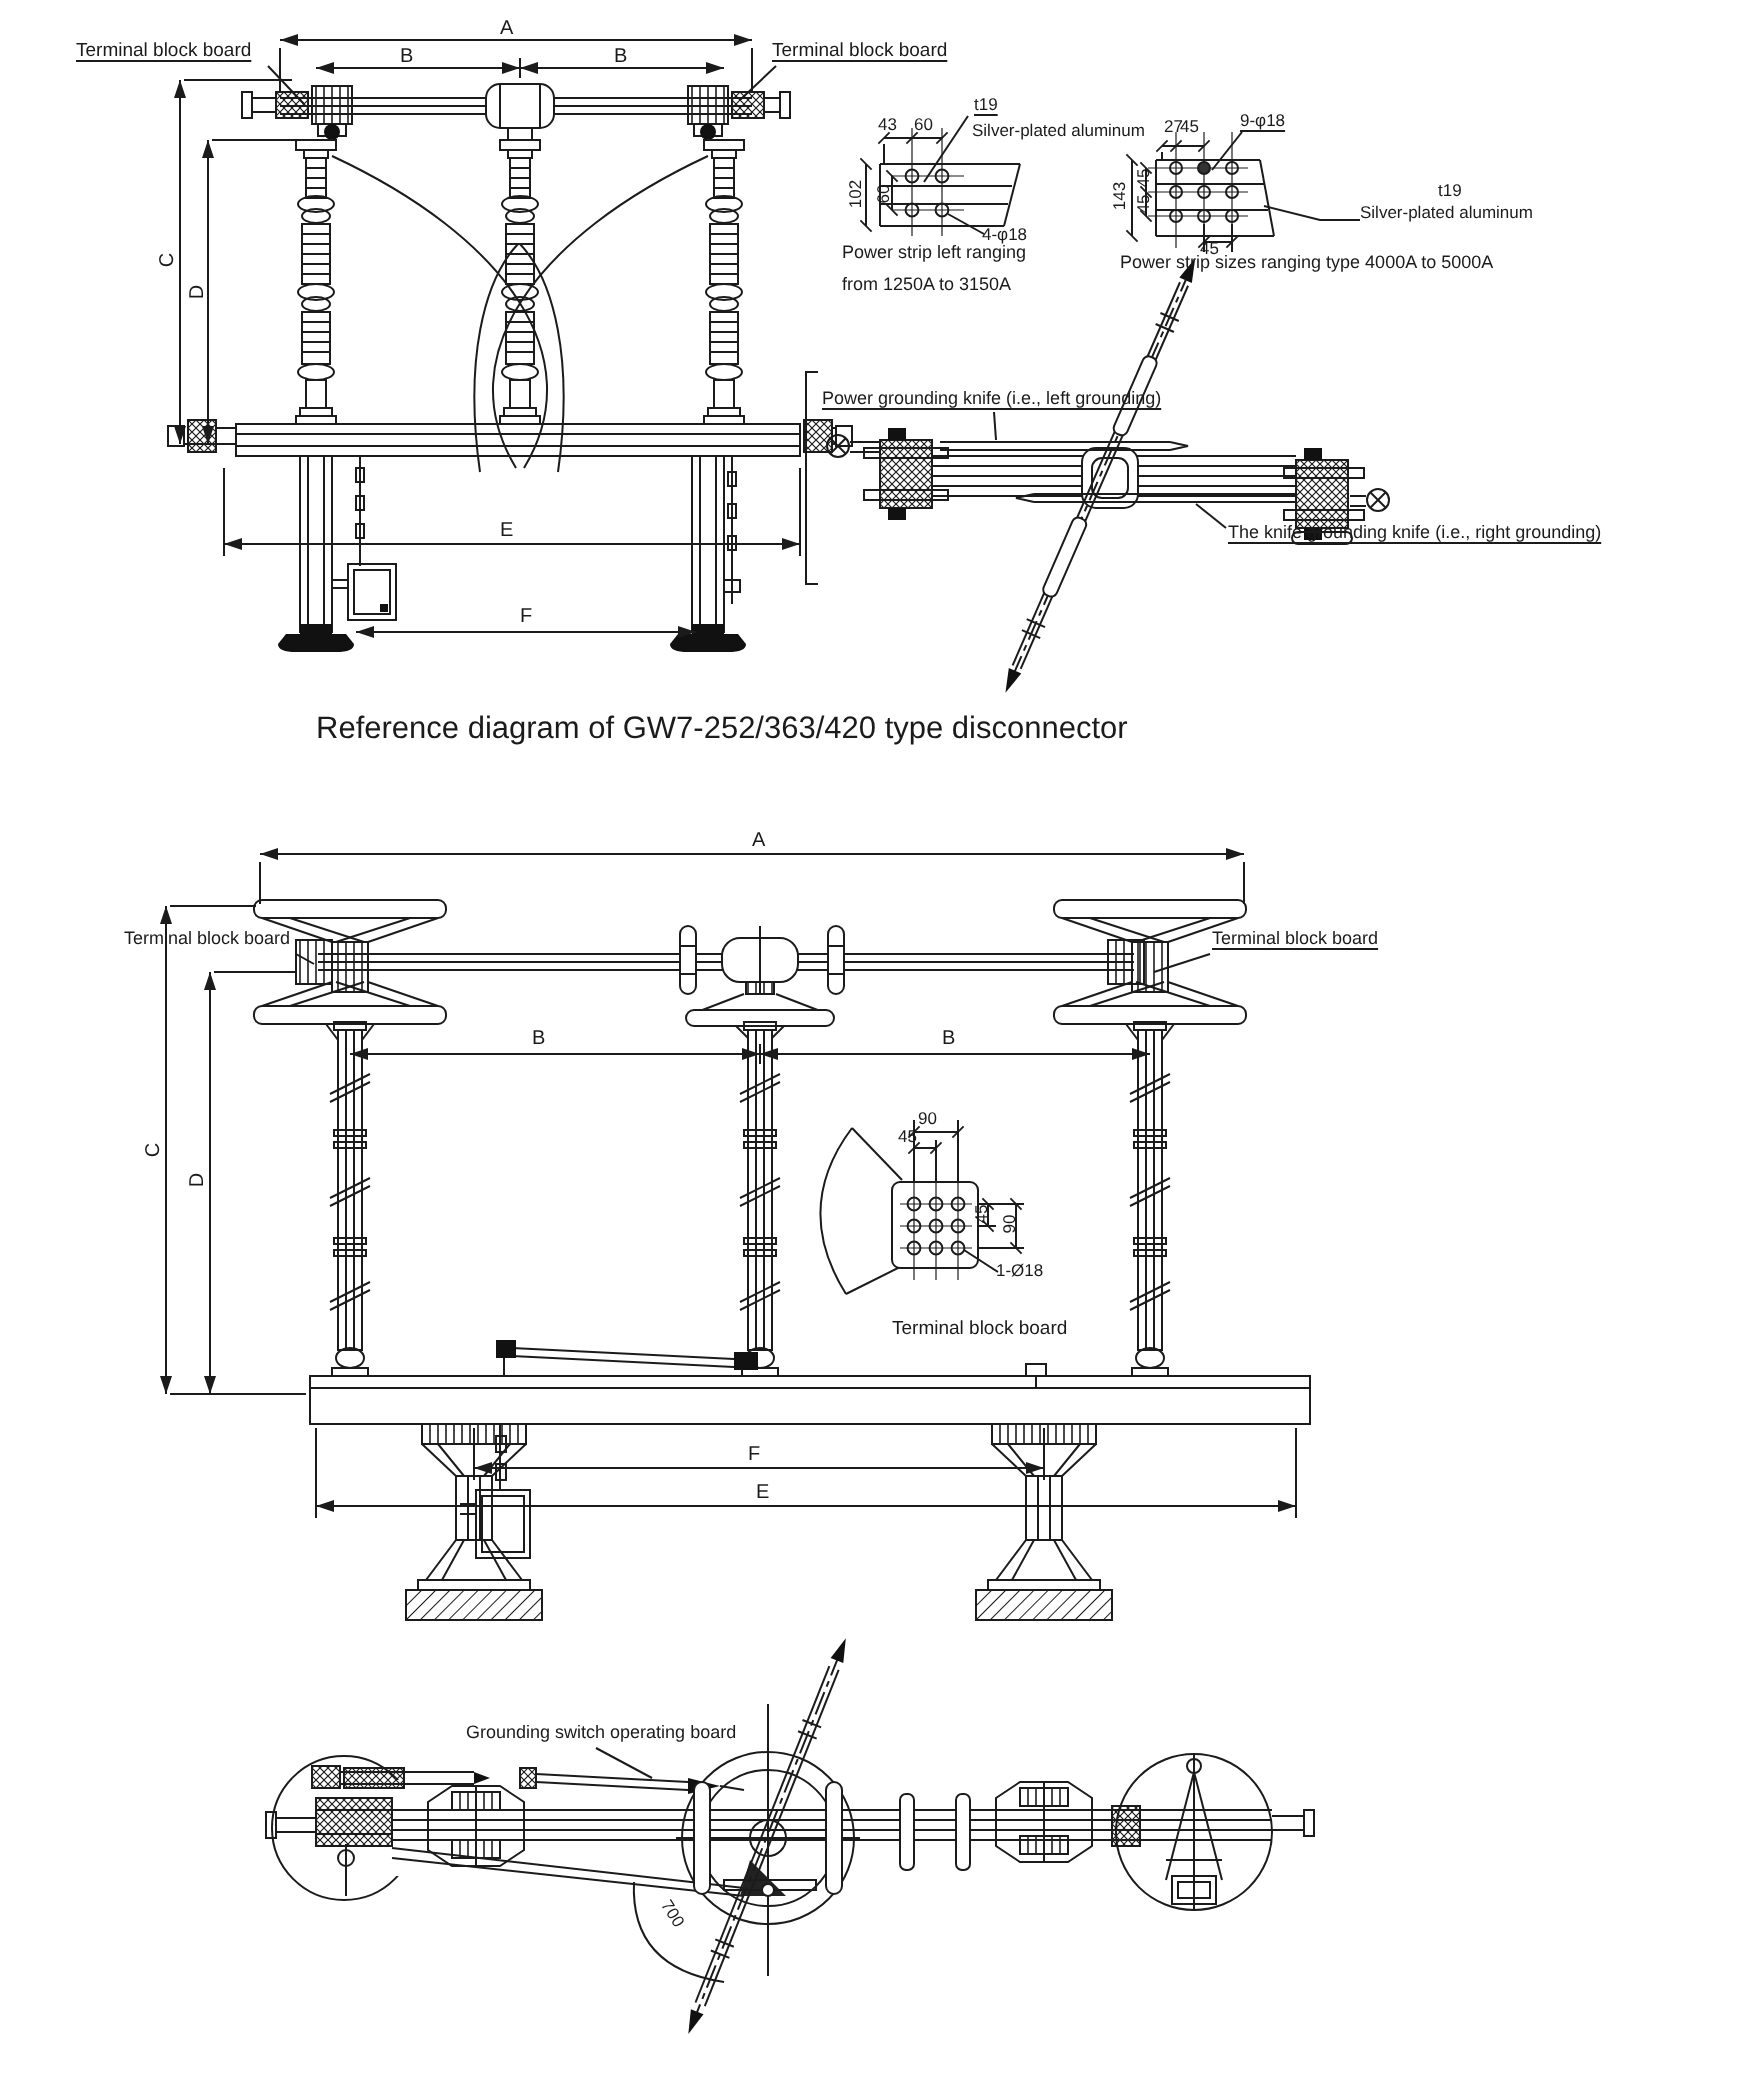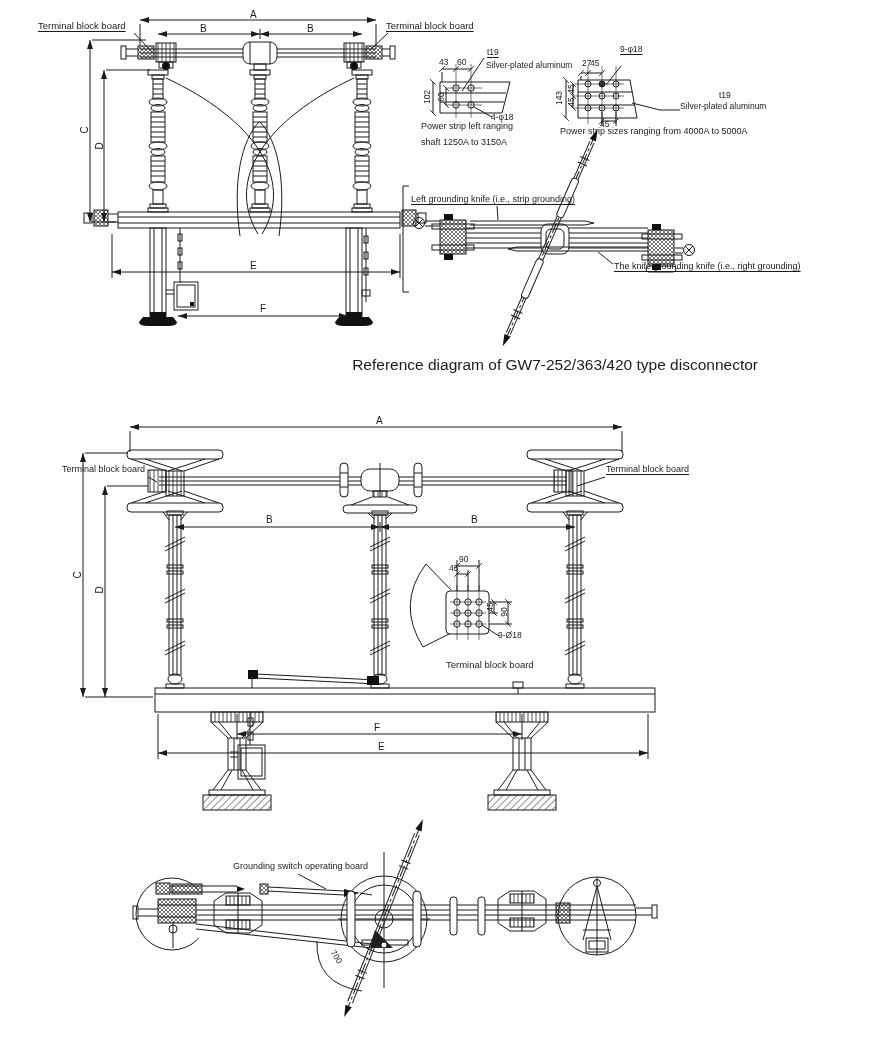--- a/index.html
+++ b/index.html
@@ -4,21 +4,21 @@
 <style>
   html,body{margin:0;padding:0;background:#ffffff;}
   #stage{position:relative;width:875px;height:1050px;background:#ffffff;overflow:hidden;
          font-family:"Liberation Sans",sans-serif;color:#1b1b1b;}
   #art{position:absolute;left:0;top:0;}
   .lb{position:absolute;white-space:nowrap;color:#1b1b1b;line-height:1.1;}
   .s8{font-size:8.5px;}
   .s9{font-size:9px;}
   .s95{font-size:9.5px;}
   .s10{font-size:10px;}
-  .cap{font-size:15.5px;text-align:right;width:600px;}
+  .cap{font-size:15.5px;text-align:left;width:600px;}
   .u{text-decoration:underline;text-underline-offset:2px;}
   .r90{transform:translate(-50%,-50%) rotate(-90deg);}
   .r58{transform:translate(-50%,-50%) rotate(58deg);}
 </style>
 </head>
 <body>
 
 <div id="stage">
 
 <svg id="art" width="875" height="1050" viewBox="0 0 875 1050">
@@ -539,52 +539,52 @@
 <span class="lb s10" style="left:260px;top:303px">F</span>
 
 <span class="lb s8" style="left:439px;top:58px">43</span>
 <span class="lb s8" style="left:457px;top:58px">60</span>
 <span class="lb s8 u" style="left:487px;top:48px">t19</span>
 <span class="lb s8" style="left:486px;top:61px">Silver-plated aluminum</span>
 <span class="lb s8 r90" style="left:428px;top:97px">102</span>
 <span class="lb s8 r90" style="left:442px;top:97px">60</span>
 <span class="lb s8" style="left:491px;top:113px">4-φ18</span>
 <span class="lb s9" style="left:421px;top:122px">Power strip left ranging</span>
-<span class="lb s9" style="left:421px;top:138px">shaft 1250A to 3150A</span>
+<span class="lb s9" style="left:421px;top:138px">from 1250A to 3150A</span>
 
 <span class="lb s8" style="left:582px;top:59px">27</span>
 <span class="lb s8" style="left:590px;top:59px">45</span>
-<span class="lb s8 u" style="left:620px;top:45px">9-φ18</span>
+<span class="lb s8 u" style="left:620px;top:56px">9-φ18</span>
 <span class="lb s8 r90" style="left:560px;top:98px">143</span>
 <span class="lb s8 r90" style="left:572px;top:89px">45</span>
 <span class="lb s8 r90" style="left:572px;top:102px">45</span>
 <span class="lb s8" style="left:600px;top:120px">45</span>
 <span class="lb s8" style="left:719px;top:91px">t19</span>
 <span class="lb s8" style="left:680px;top:102px">Silver-plated aluminum</span>
-<span class="lb s9" style="left:560px;top:127px">Power strip sizes ranging from 4000A to 5000A</span>
-
-<span class="lb s9 u" style="left:411px;top:195px">Left grounding knife (i.e., strip grounding)</span>
+<span class="lb s9" style="left:560px;top:127px">Power strip sizes ranging type 4000A to 5000A</span>
+
+<span class="lb s9 u" style="left:411px;top:195px">Power grounding knife (i.e., left grounding)</span>
 <span class="lb s9 u" style="left:614px;top:262px">The knife grounding knife (i.e., right grounding)</span>
 
 <span class="lb cap" style="left:158px;top:356px">Reference diagram of GW7-252/363/420 type disconnector</span>
 
 <span class="lb s9" style="left:62px;top:465px">Terminal block board</span>
 <span class="lb s9 u" style="left:606px;top:465px">Terminal block board</span>
 <span class="lb s10" style="left:376px;top:415px">A</span>
 <span class="lb s10" style="left:266px;top:514px">B</span>
 <span class="lb s10" style="left:471px;top:514px">B</span>
 <span class="lb s10 r90" style="left:77px;top:575px">C</span>
 <span class="lb s10 r90" style="left:99px;top:590px">D</span>
 <span class="lb s10" style="left:374px;top:722px">F</span>
 <span class="lb s10" style="left:378px;top:741px">E</span>
 
 <span class="lb s8" style="left:459px;top:555px">90</span>
 <span class="lb s8" style="left:449px;top:564px">45</span>
 <span class="lb s8 r90" style="left:491px;top:607px">45</span>
 <span class="lb s8 r90" style="left:505px;top:612px">90</span>
-<span class="lb s8" style="left:498px;top:631px">9-Ø18</span>
+<span class="lb s8" style="left:498px;top:631px">1-Ø18</span>
 <span class="lb s95" style="left:446px;top:660px">Terminal block board</span>
 
 <span class="lb s9" style="left:233px;top:862px">Grounding switch operating board</span>
 <span class="lb s8 r58" style="left:336px;top:957px">700</span>
 
 
 </div>
 
 </body></html>

